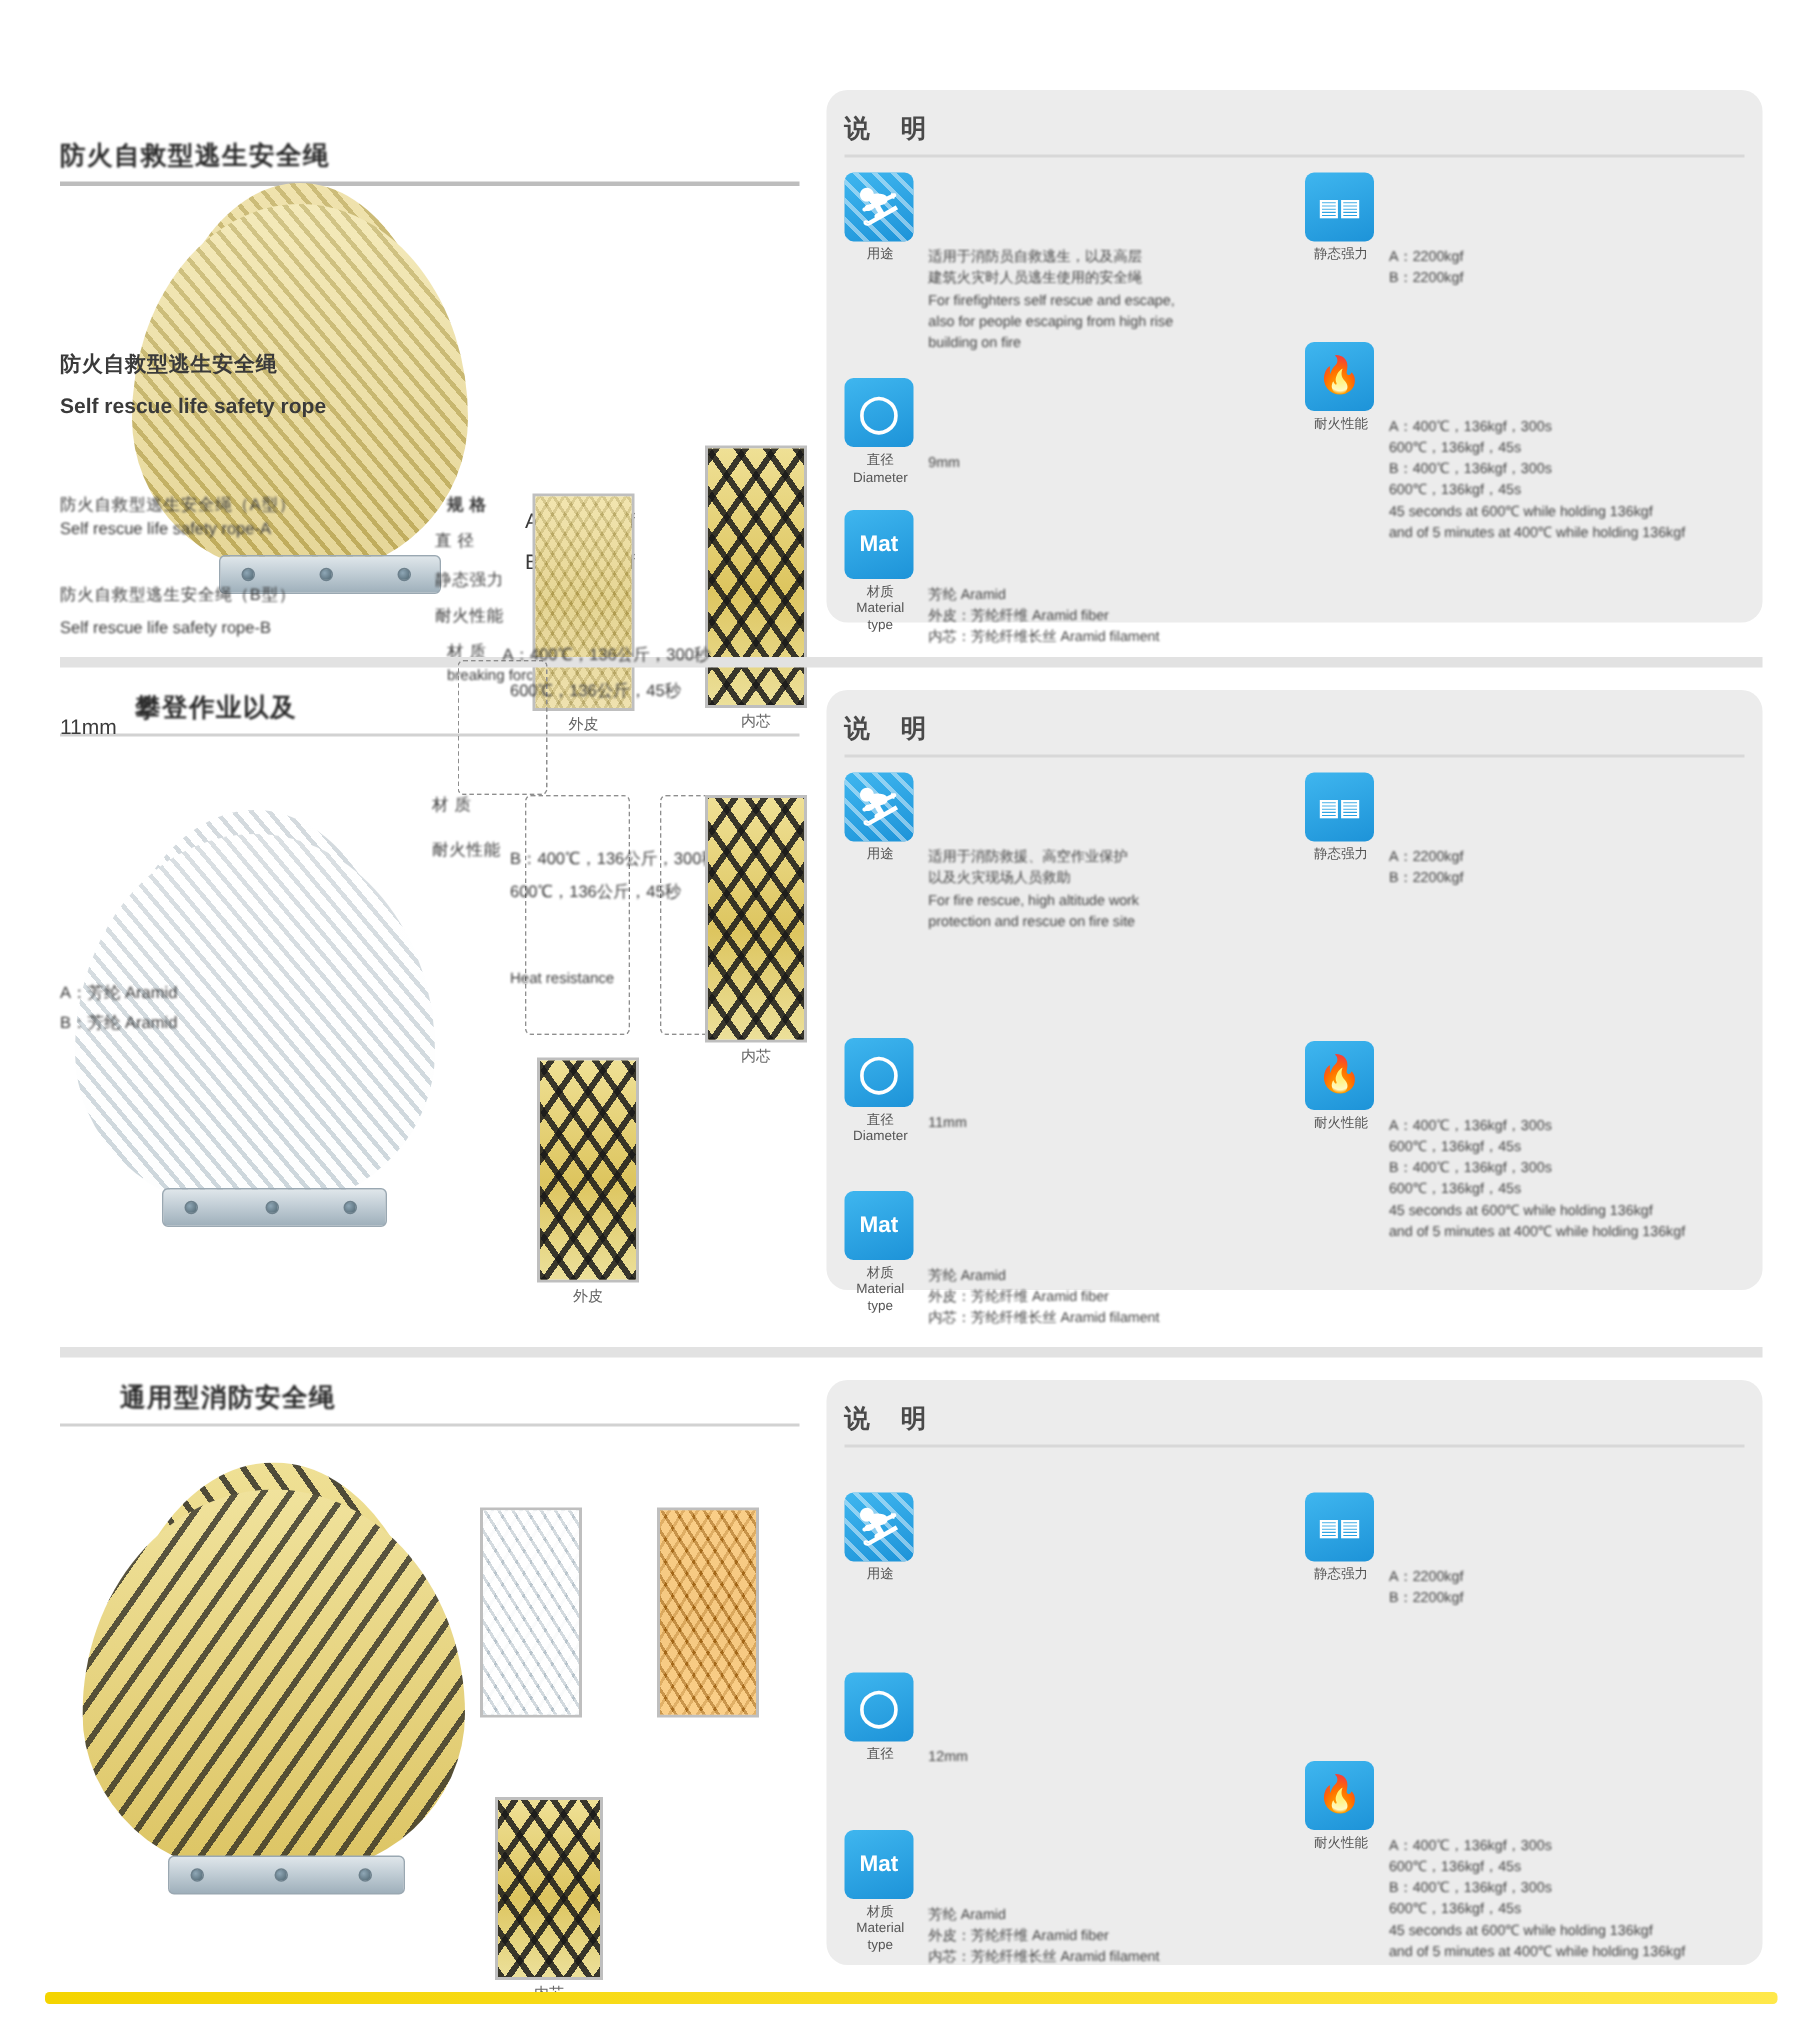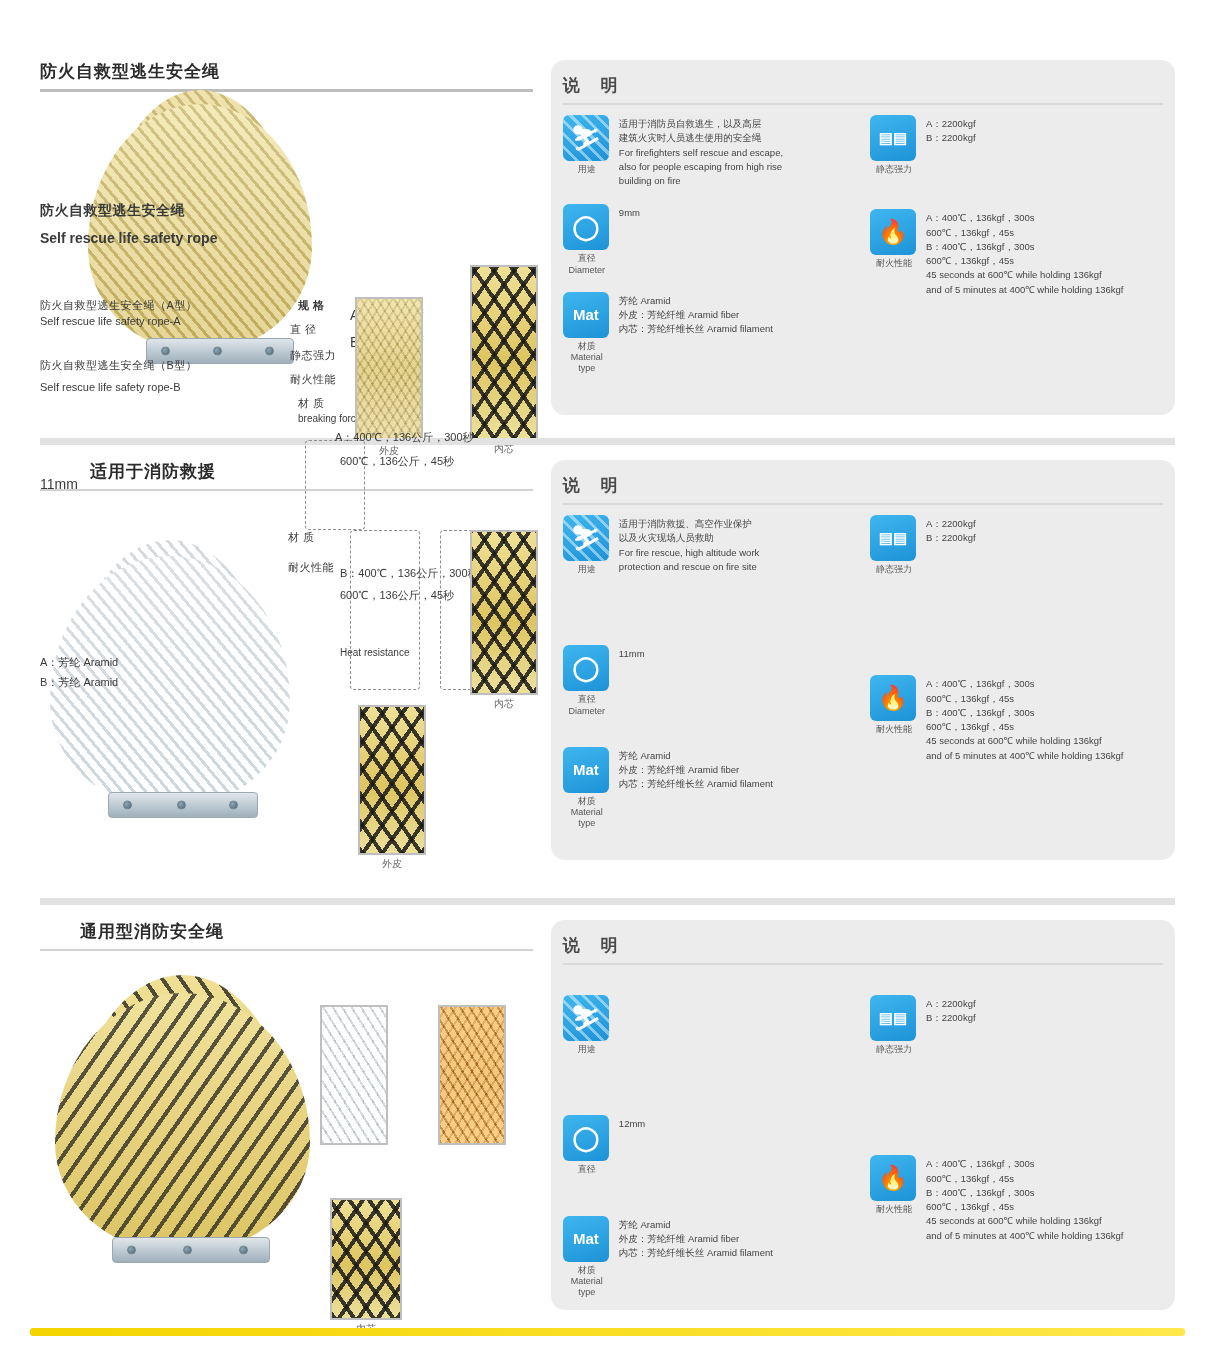--- a/index.html
+++ b/index.html
@@ -187,20 +187,21 @@
     line-height: 1.25;
     filter: blur(0.5px);
   }
   .ftext {
     font-size: 9.5px;
     line-height: 1.5;
     color: #444;
     filter: blur(0.55px);
     white-space: pre-line;
     padding-top: 2px;
+    margin-top: 48px;
   }
   .glyph {
     position: absolute; inset: 0;
     display: flex; align-items: center; justify-content: center;
     color: #ffffff;
     font-size: 24px;
     font-weight: bold;
   }
   .glyph.small { font-size: 15px; }
 
@@ -219,21 +220,21 @@
     border-radius: 3px;
   }
 </style>
 </head>
 <body>
 
 <div class="page">
 
   <div class="product" style="top:60px;">
 
-    <div class="left-col" style="height:370px;">
+    <div class="left-col" style="height:370px;margin-top:32px;">
       <div class="title-wrap">
         <div class="title-cn">防火自救型逃生安全绳</div>
         <div class="title-rule"></div>
       </div>
 
       <div class="rope-art" style="position:absolute; left:30px; top:30px; width:270px; height:320px;">
         <div class="loop" style="left:35px; top:0; width:190px; height:260px; border:36px solid transparent; background:
              linear-gradient(#fff,#fff) padding-box,
              repeating-linear-gradient(50deg, rgba(0,0,0,.12) 0 3px, rgba(255,255,255,.3) 3px 9px) border-box,
              linear-gradient(180deg,#e9d78b,#d6bd5c) border-box;"></div>
@@ -354,21 +355,21 @@
       </div>
     </div>
   </div>
 
   <div class="section-sep" style="top:438px;"></div>
 
   <div class="product" style="top:460px;">
 
     <div class="left-col" style="height:420px;">
       <div class="title-wrap">
-        <div class="title-cn" style="padding-left:50px;">适用于消防救援</div>
+        <div class="title-cn" style="padding-left:50px;">攀登作业以及</div>
         <div class="title-rule thin"></div>
       </div>
 
       <div class="rope-art" style="position:absolute; left:0px; top:80px; width:280px; height:330px;">
         <div class="loop" style="left:30px; top:0; width:200px; height:265px; border:34px solid transparent; background:
              linear-gradient(#fff0,#fff0) padding-box,
              repeating-linear-gradient(50deg, rgba(150,165,175,.40) 0 3px, rgba(255,255,255,.85) 3px 9px) border-box,
              linear-gradient(180deg,#ffffff,#e4ecf0) border-box;"></div>
         <div class="loop" style="left:10px; top:16px; width:240px; height:250px; border:28px solid transparent; background:
              linear-gradient(#fff0,#fff0) padding-box,

